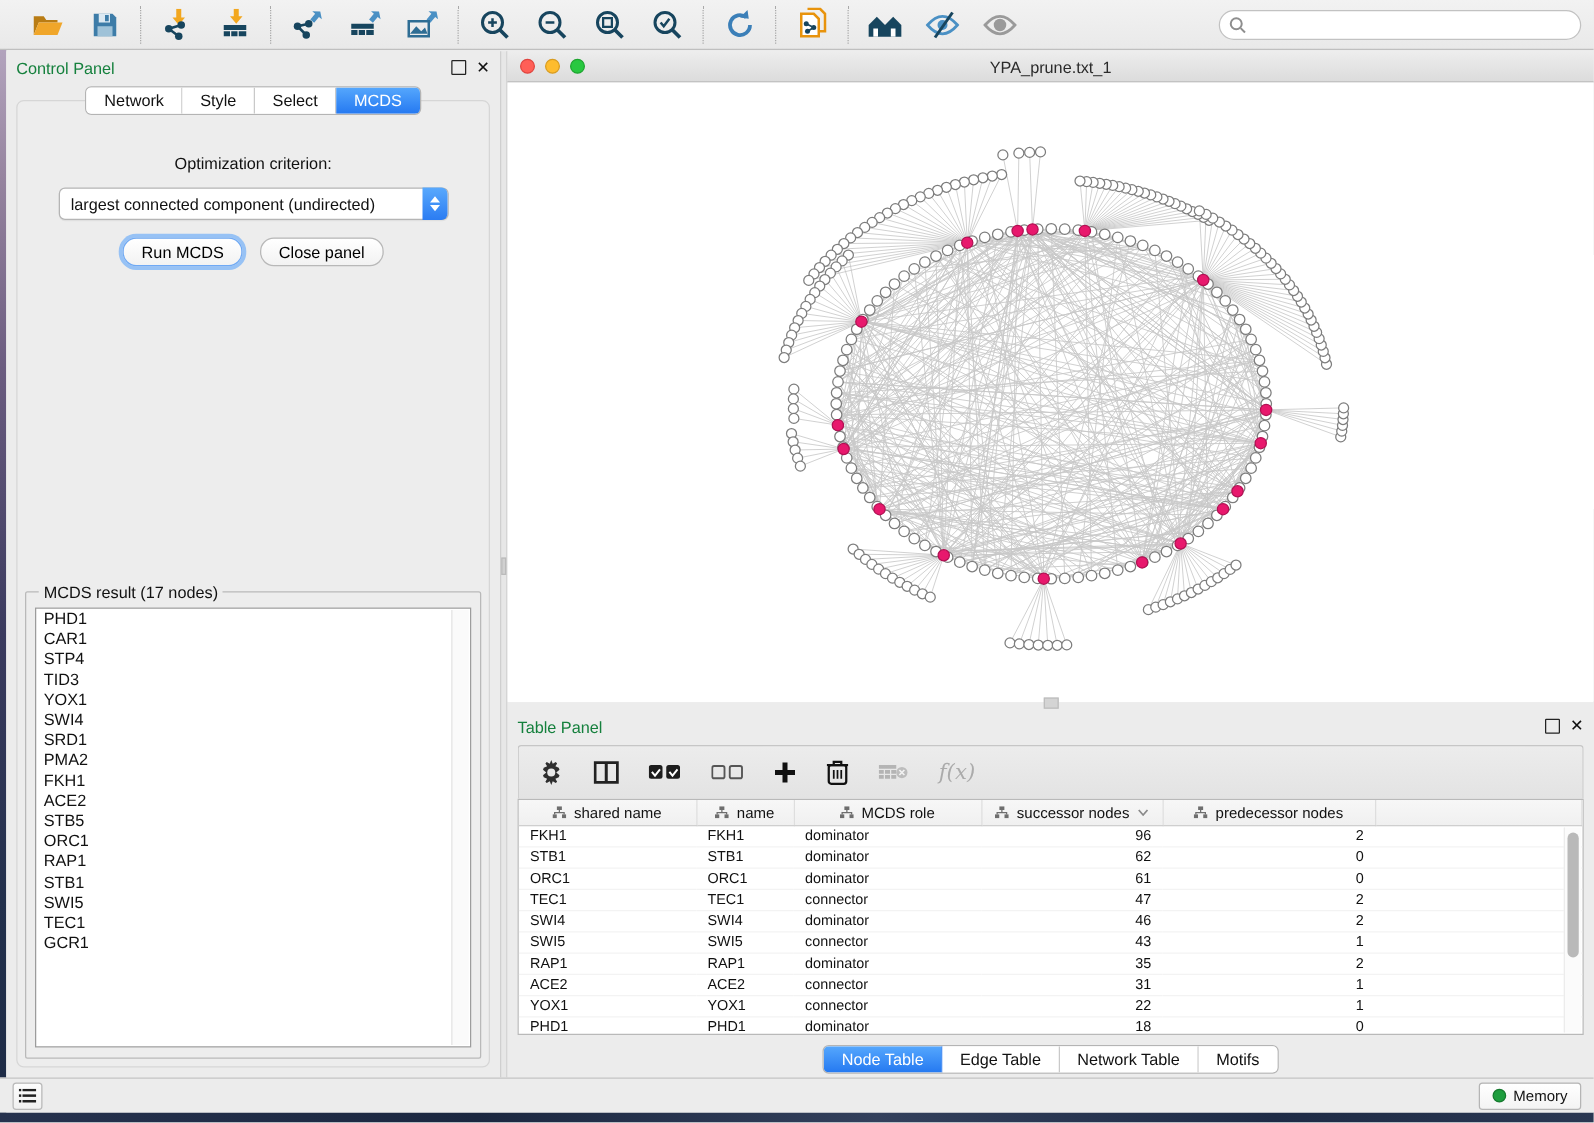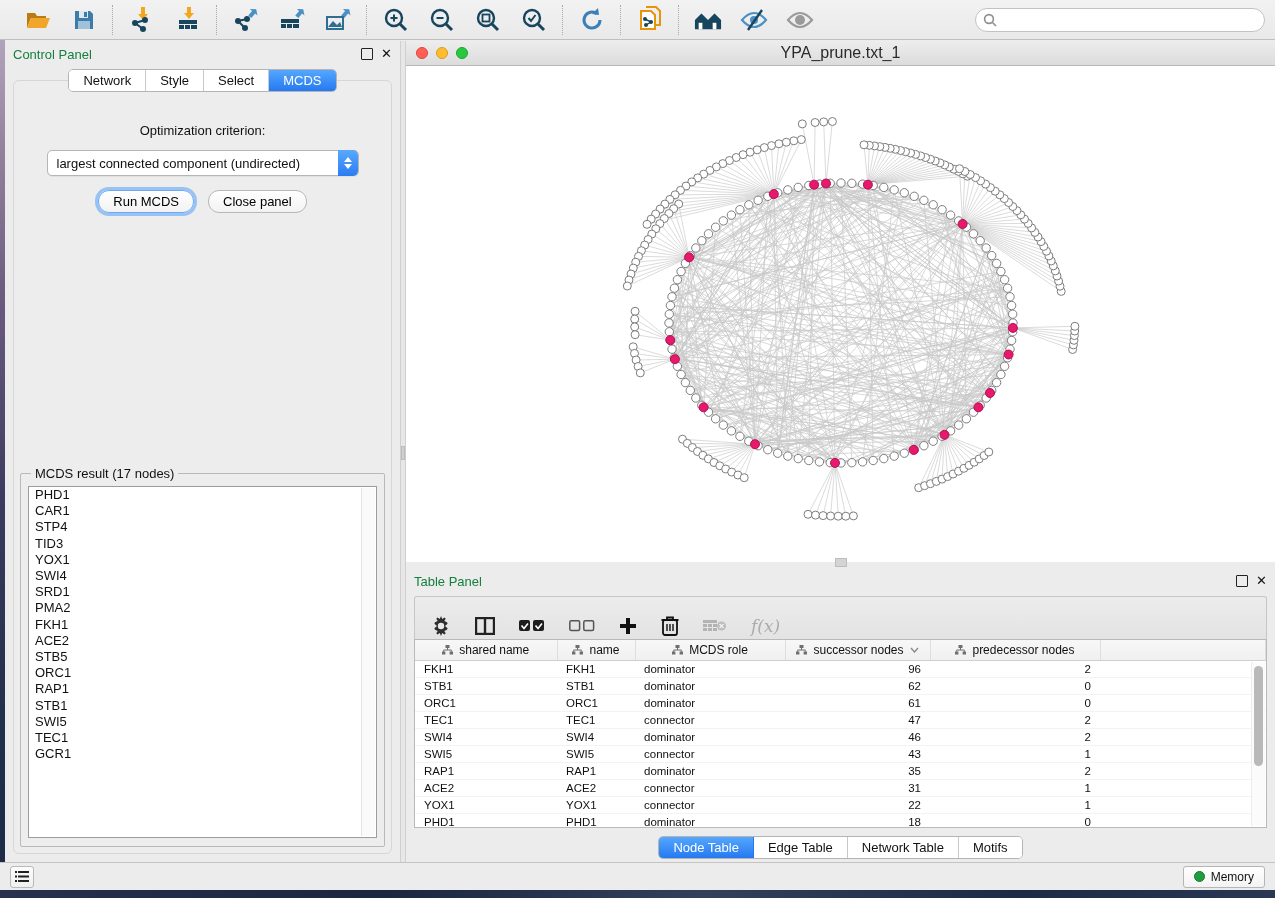--- a/index.html
+++ b/index.html
@@ -64,29 +64,29 @@
   
   .right-region{position:absolute;left:406px;right:0;top:41px;bottom:36px;display:flex;flex-direction:column;}
   .net-window{flex:none;height:520px;display:flex;flex-direction:column;border-bottom:1px solid #cfcfcf;}
   .net-titlebar{height:24px;flex:none;background:linear-gradient(180deg,#ededed,#dcdcdc);border-bottom:1px solid #b6b6b6;
     display:flex;align-items:center;position:relative;}
   .lights{display:flex;gap:8px;margin-left:10px;}
   .light{width:12px;height:12px;border-radius:50%;}
   .light.red{background:#ff5f57;border:1px solid #e0443e;box-sizing:border-box;}
   .light.yellow{background:#febc2e;border:1px solid #d89c20;box-sizing:border-box;}
   .light.green{background:#28c840;border:1px solid #1da52f;box-sizing:border-box;}
-  .net-title{position:absolute;left:0;right:0;text-align:center;font-size:16px;color:#2b2b2b;}
+  .net-title{position:absolute;left:0;right:0;text-align:center;font-size:13px;color:#2b2b2b;}
   .net-canvas-wrap{flex:1;background:#fff;position:relative;}
   .hsplit-strip{flex:none;height:6px;background:#ececec;position:relative;}
   .hsplit-grip{position:absolute;left:50%;top:-4px;width:12px;height:9px;transform:translateX(-50%);
     background:#d4d4d4;border:1px solid #bdbdbd;box-sizing:border-box;}
   
   .table-panel{flex:1;display:flex;flex-direction:column;background:#ececec;min-height:0;}
   .tp-toolbar{flex:none;height:42px;margin:2px 8px 0 8px;background:linear-gradient(180deg,#ececec,#e3e3e3);
-    border:1px solid #c6c6c6;border-bottom:none;border-radius:3px 3px 0 0;display:flex;align-items:flex-end;gap:24px;padding:0 16px;}
+    border:1px solid #c6c6c6;border-bottom:none;border-radius:3px 3px 0 0;display:flex;align-items:center;gap:24px;padding:0 16px;}
   .tp-ic{display:flex;align-items:center;justify-content:center;height:26px;}
   .fx{font-family:"DejaVu Serif","Liberation Serif",serif;font-style:italic;font-size:17px;color:#ababab;}
   .tbl-wrap{flex:none;margin:0 8px;background:#fff;border:1px solid #b9b9b9;position:relative;height:187px;overflow:hidden;}
   table.node-table{border-collapse:collapse;table-layout:fixed;width:100%;}
   table.node-table th{height:20px;background:linear-gradient(180deg,#f7f7f7,#f0f0f0);border-bottom:1px solid #cfcfcf;border-right:1px solid #dedede;
     font-weight:400;font-size:12px;padding:0;}
   .th-inner{display:flex;align-items:center;justify-content:center;gap:6px;padding:0 4px;}
   table.node-table td{height:16px;font-size:11.5px;padding:0 9px;border-bottom:1px solid #f3f3f3;white-space:nowrap;overflow:hidden;}
   td.num{text-align:right;}
   .tbl-scroll{position:absolute;right:1px;top:22px;bottom:1px;width:13px;background:#fbfbfb;border-left:1px solid #ececec;}

